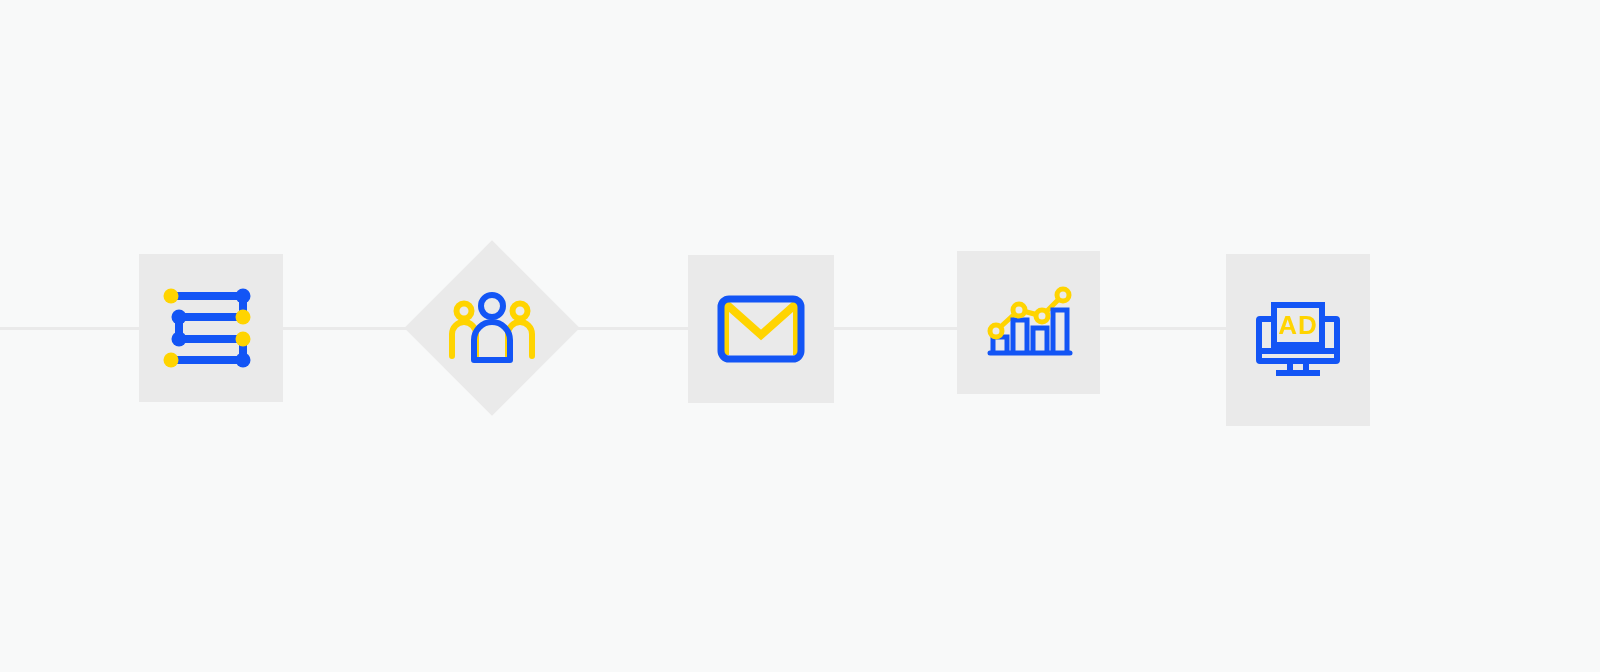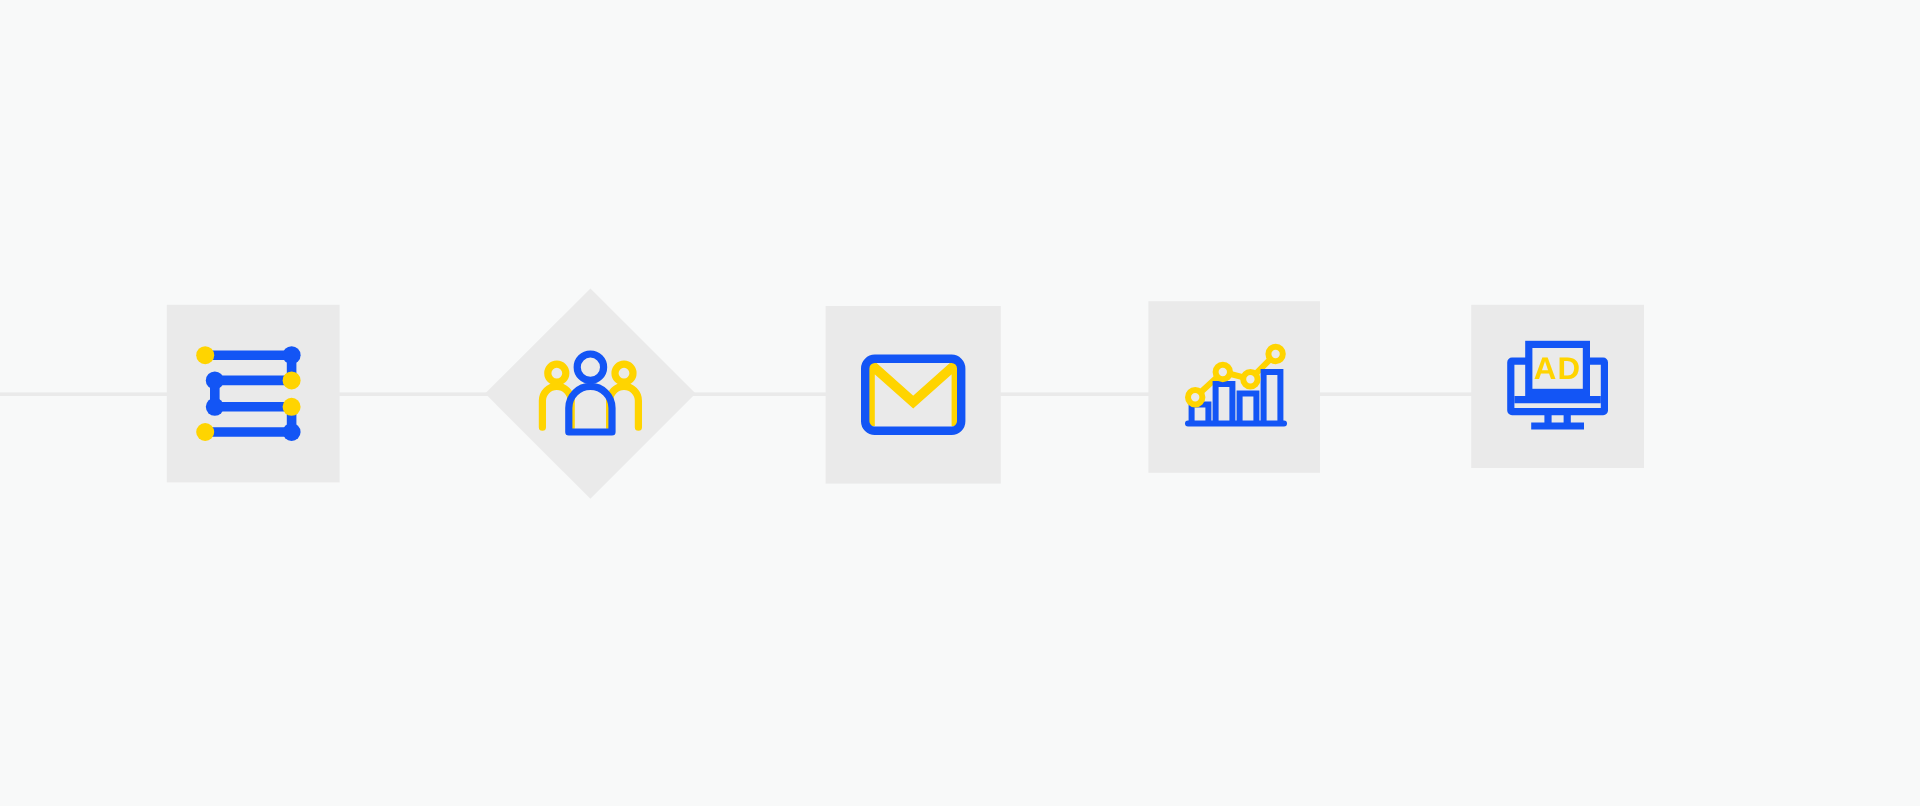--- a/index.html
+++ b/index.html
@@ -60,21 +60,21 @@
   .node-art svg {
     display: block;
     overflow: visible;
   }
 
   
   #node-workflow   { left: 139px; top: 254px; width: 144px; height: 148px; }
   #node-audience   { left: 404px; top: 240px; width: 176px; height: 176px; }
   #node-email      { left: 688px; top: 255px; width: 146px; height: 148px; }
   #node-analytics  { left: 957px; top: 251px; width: 143px; height: 143px; }
-  #node-ads        { left: 1226px; top: 254px; width: 144px; height: 136px; }
+  #node-ads        { left: 1226px; top: 254px; width: 144px; height: 172px; }
 
   
   #node-audience .node-plate.diamond {
     left: 50%;
     top: 50%;
     width: 124px;
     height: 124px;
     margin-left: -62px;
     margin-top: -62px;
   }

